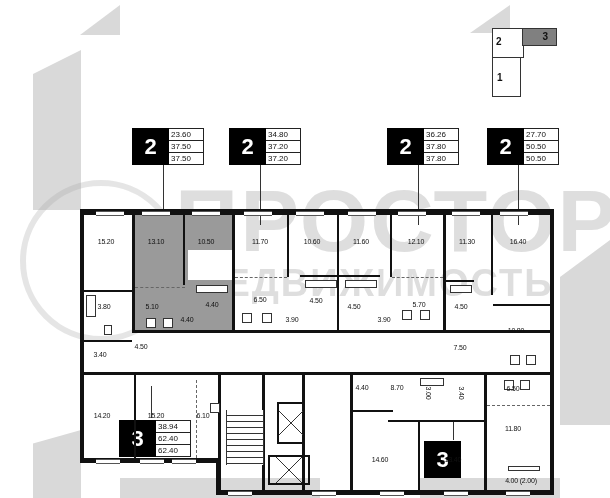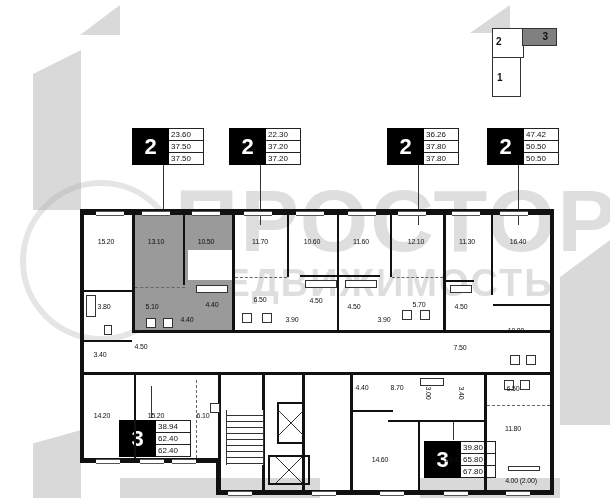--- a/index.html
+++ b/index.html
@@ -61,56 +61,51 @@
   <div class="num">2</div>
   <div class="vals">
     <div>23.60</div>
     <div>37.50</div>
     <div>37.50</div>
   </div>
 </div>
 <div class="aptbadge" style="left:229px;top:128px;">
   <div class="num">2</div>
   <div class="vals">
-    <div>22.30</div>
+    <div>34.80</div>
     <div>37.20</div>
     <div>37.20</div>
   </div>
 </div>
 <div class="aptbadge" style="left:387px;top:128px;">
   <div class="num">2</div>
   <div class="vals">
     <div>36.26</div>
     <div>37.80</div>
     <div>37.80</div>
   </div>
 </div>
 <div class="aptbadge" style="left:487px;top:128px;">
   <div class="num">2</div>
   <div class="vals">
-    <div>47.42</div>
+    <div>27.70</div>
     <div>50.50</div>
     <div>50.50</div>
   </div>
 </div>
 <div class="aptbadge" style="left:119px;top:420px;">
   <div class="num">3</div>
   <div class="vals">
     <div>38.94</div>
     <div>62.40</div>
     <div>62.40</div>
   </div>
 </div>
 <div class="aptbadge" style="left:424px;top:441px;">
   <div class="num">3</div>
-  <div class="vals">
-    <div>39.80</div>
-    <div>65.80</div>
-    <div>67.80</div>
-  </div>
 </div>
 
 <div class="pointer" style="left:163px;top:165px;height:60px;"></div>
 <div class="pointer" style="left:260px;top:165px;height:60px;"></div>
 <div class="pointer" style="left:418px;top:165px;height:60px;"></div>
 <div class="pointer" style="left:518px;top:165px;height:60px;"></div>
 <div class="pointer" style="left:151px;top:386px;height:32px;"></div>
 <div class="pointer" style="left:453px;top:420px;height:20px;"></div>
 
 <div class="abs" style="left:132px;top:214px;width:100px;height:118px;background:#9a9a9a;clip-path:polygon(0 0,60% 0,60% 0,100% 0,100% 55%,100% 100%,0 100%);"></div>

